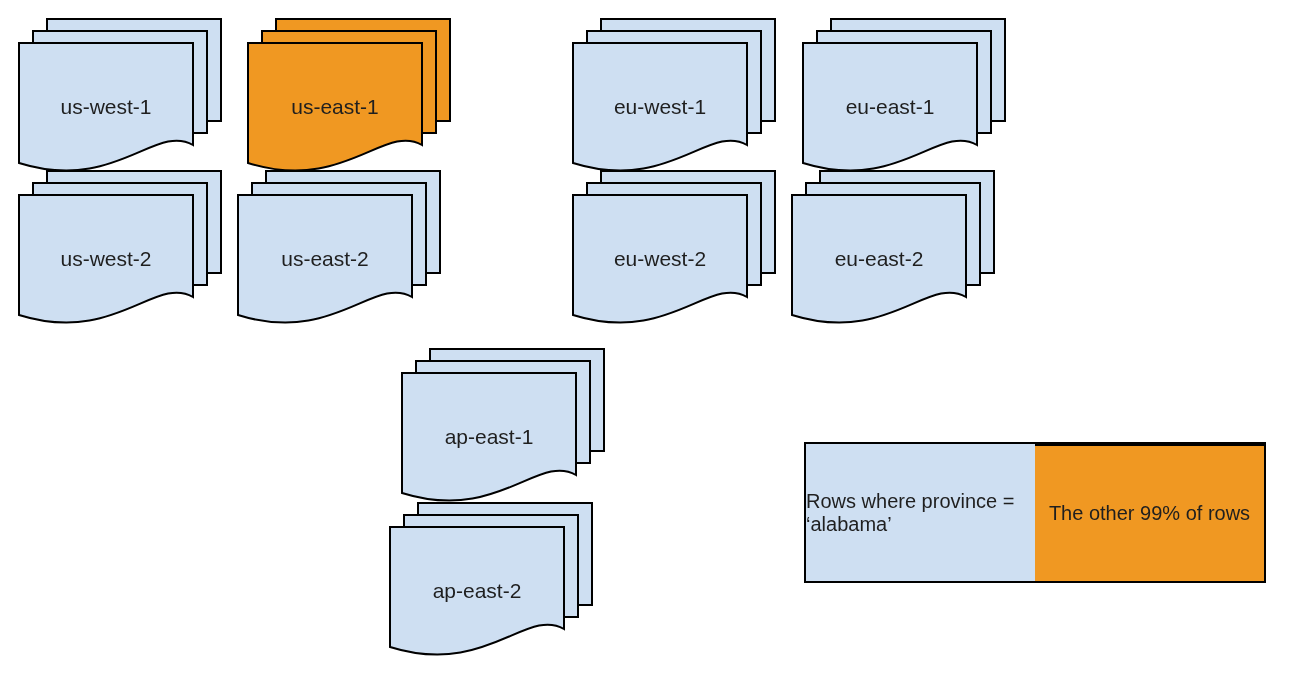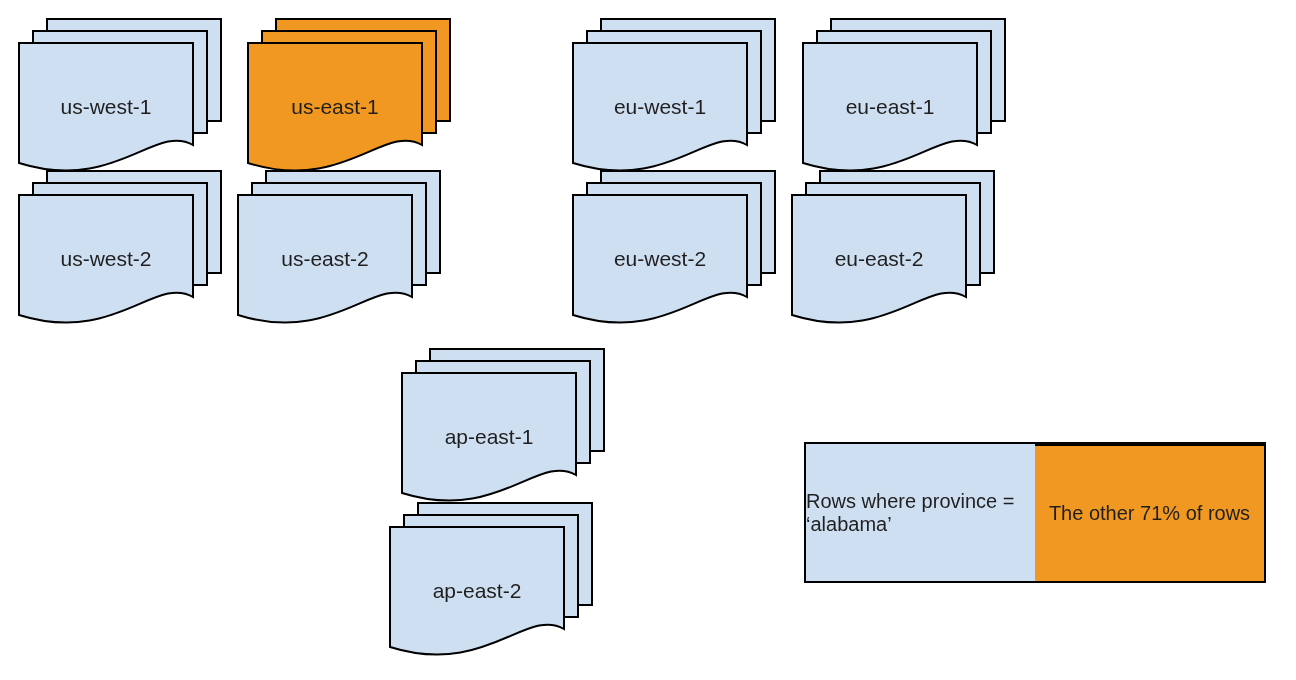--- a/index.html
+++ b/index.html
@@ -121,17 +121,17 @@
   <svg class="stack c-blue" style="left:388px;top:501px" width="208" height="162" viewBox="0 0 208 162">
     <use href="#doc-stack-shape" class="sheets"></use>
     <text x="89" y="97">ap-east-2</text>
   </svg>
 
   <div class="legend">
     <div class="legend-row c-blue">
       <span>Rows where province = ‘alabama’</span>
     </div>
     <div class="legend-row c-orange">
-      <span>The other 71% of rows</span>
+      <span>The other 99% of rows</span>
     </div>
   </div>
 
 </div>
 
 </body></html>

